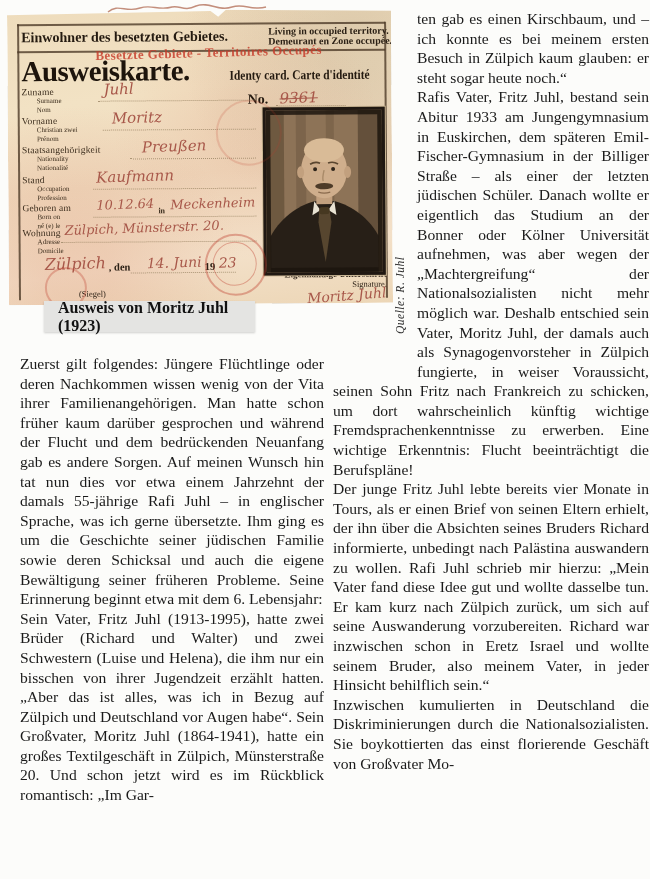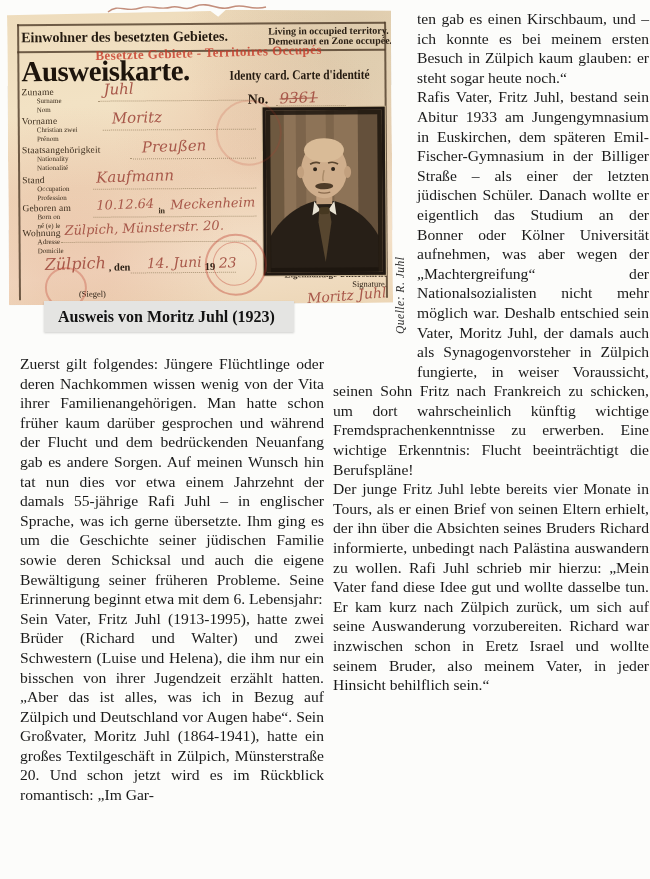--- a/index.html
+++ b/index.html
@@ -48,21 +48,21 @@
   .den-printed{position:absolute;font-size:10.5px;color:#2c2116;font-weight:bold;}
   .authority{position:absolute;left:108px;top:266px;width:134px;text-align:center;color:#2c2116;}
   .authority .a1{font-size:9px;font-weight:bold;display:block;}
   .authority .a2{font-size:8.5px;display:block;margin-top:2px;}
   .sig-block{position:absolute;left:246px;top:262px;width:132px;text-align:right;color:#2c2116;}
   .sig-block .s1{font-size:9px;font-weight:bold;display:block;}
   .sig-block .s2{font-size:8.5px;display:block;}
   .sig-hand{font-size:14px;margin-top:1px;transform:rotate(-4deg);}
   .siegel{position:absolute;left:46px;top:280px;font-size:8.5px;color:#2c2116;margin-left:24px;}
   
-  .caption-box{position:absolute;left:44px;top:301px;width:250px;height:31px;background:#e4e4e2;
+  .caption-box{position:absolute;left:44px;top:301px;width:211px;height:31px;background:#e4e4e2;
     box-shadow:0 1px 2px rgba(0,0,0,.18);display:flex;align-items:center;padding-left:14px;
     box-sizing:border-box;font-size:16px;font-weight:bold;color:#121212;}
   .quelle{position:absolute;left:394px;top:230px;height:104px;writing-mode:vertical-rl;
     transform:rotate(180deg);font-style:italic;font-size:11.5px;color:#2e2e2e;letter-spacing:.5px;}
   .squiggle{position:absolute;left:100px;top:0;}
 </style>
 </head>
 <body>
 
 <svg class="squiggle" width="180" height="16" viewBox="0 0 180 16">
@@ -202,18 +202,19 @@
 
 <div class="caption-box">Ausweis von Moritz Juhl (1923)</div>
 
 <div class="quelle">Quelle: R. Juhl</div>
 
 <div class="col col-right">
   <div class="wrap-spacer"></div>
   <p>ten gab es einen Kirschbaum, und – ich konnte es bei meinem ersten Besuch in Zülpich kaum glauben: er steht sogar heute noch.“</p>
   <p>Rafis Vater, Fritz Juhl, bestand sein Abitur 1933 am Jungengymnasium in Euskirchen, dem späteren Emil-Fischer-Gymnasium in der Billiger Straße – als einer der letzten jüdischen Schüler. Danach wollte er eigentlich das Studium an der Bonner oder Kölner Universität aufnehmen, was aber wegen der „Machtergreifung“ der Nationalsozialisten nicht mehr möglich war. Deshalb entschied sein Vater, Moritz Juhl, der damals auch als Synagogenvorsteher in Zülpich fungierte, in weiser Voraussicht, seinen Sohn Fritz nach Frankreich zu schicken, um dort wahrscheinlich künftig wichtige Fremdsprachenkenntnisse zu erwerben. Eine wichtige Erkenntnis: Flucht beeinträchtigt die Berufspläne!</p>
   <p>Der junge Fritz Juhl lebte bereits vier Monate in Tours, als er einen Brief von seinen Eltern erhielt, der ihn über die Absichten seines Bruders Richard informierte, unbedingt nach Palästina auswandern zu wollen. Rafi Juhl schrieb mir hierzu: „Mein Vater fand diese Idee gut und wollte dasselbe tun. Er kam kurz nach Zülpich zurück, um sich auf seine Auswanderung vorzubereiten. Richard war inzwischen schon in Eretz Israel und wollte seinem Bruder, also meinem Vater, in jeder Hinsicht behilflich sein.“</p>
+  <p>Inzwischen kumulierten in Deutschland die Diskriminierungen durch die Nationalsozialisten. Sie boykottierten das einst florierende Geschäft von Großvater Mo-</p>
 </div>
 
 <div class="col col-left">
   <p>Zuerst gilt folgendes: Jüngere Flüchtlinge oder deren Nachkommen wissen wenig von der Vita ihrer Familienangehörigen. Man hatte schon früher kaum darüber gesprochen und während der Flucht und dem bedrückenden Neuanfang gab es andere Sorgen. Auf meinen Wunsch hin tat nun dies vor etwa einem Jahrzehnt der damals 55-jährige Rafi Juhl – in englischer Sprache, was ich gerne übersetzte. Ihm ging es um die Geschichte seiner jüdischen Familie sowie deren Schicksal und auch die eigene Bewältigung seiner früheren Probleme. Seine Erinnerung beginnt etwa mit dem 6. Lebensjahr:</p>
   <p>Sein Vater, Fritz Juhl (1913-1995), hatte zwei Brüder (Richard und Walter) und zwei Schwestern (Luise und Helena), die ihm nur ein bisschen von ihrer Jugendzeit erzählt hatten. „Aber das ist alles, was ich in Bezug auf Zülpich und Deutschland vor Augen habe“. Sein Großvater, Moritz Juhl (1864-1941), hatte ein großes Textilgeschäft in Zülpich, Münsterstraße 20. Und schon jetzt wird es im Rückblick romantisch: „Im Gar-</p>
 </div>
 
 </body></html>

